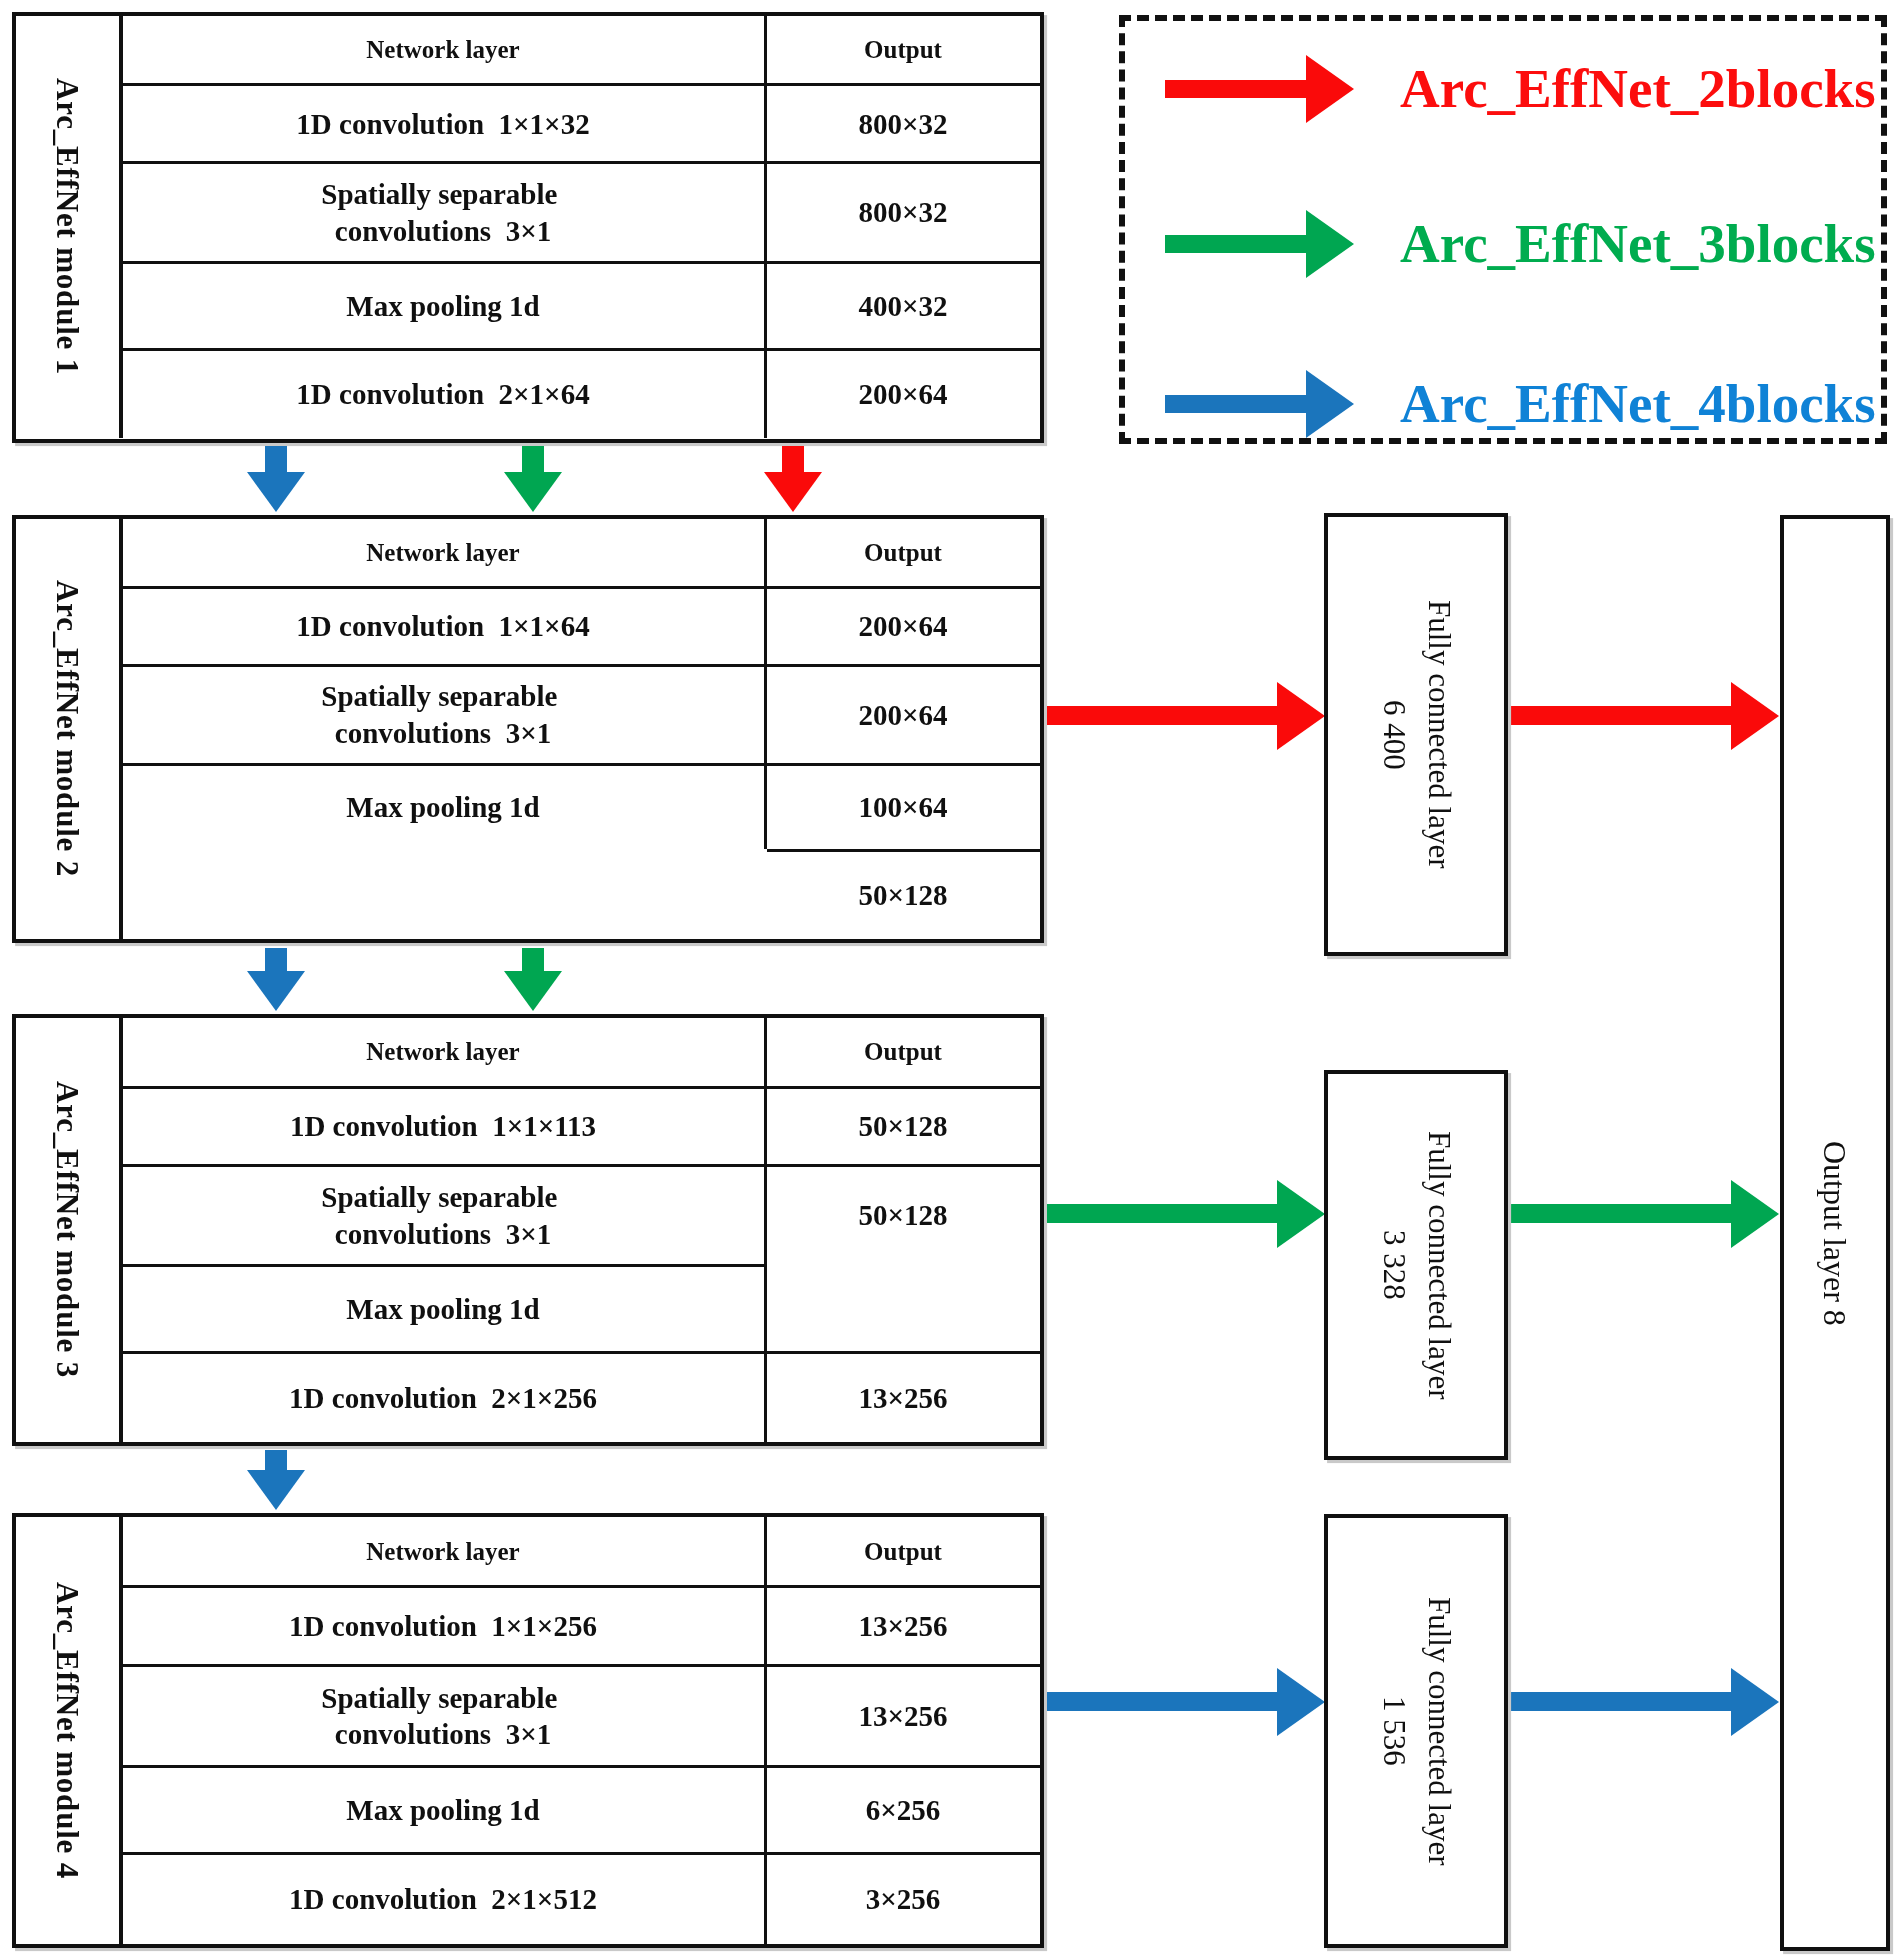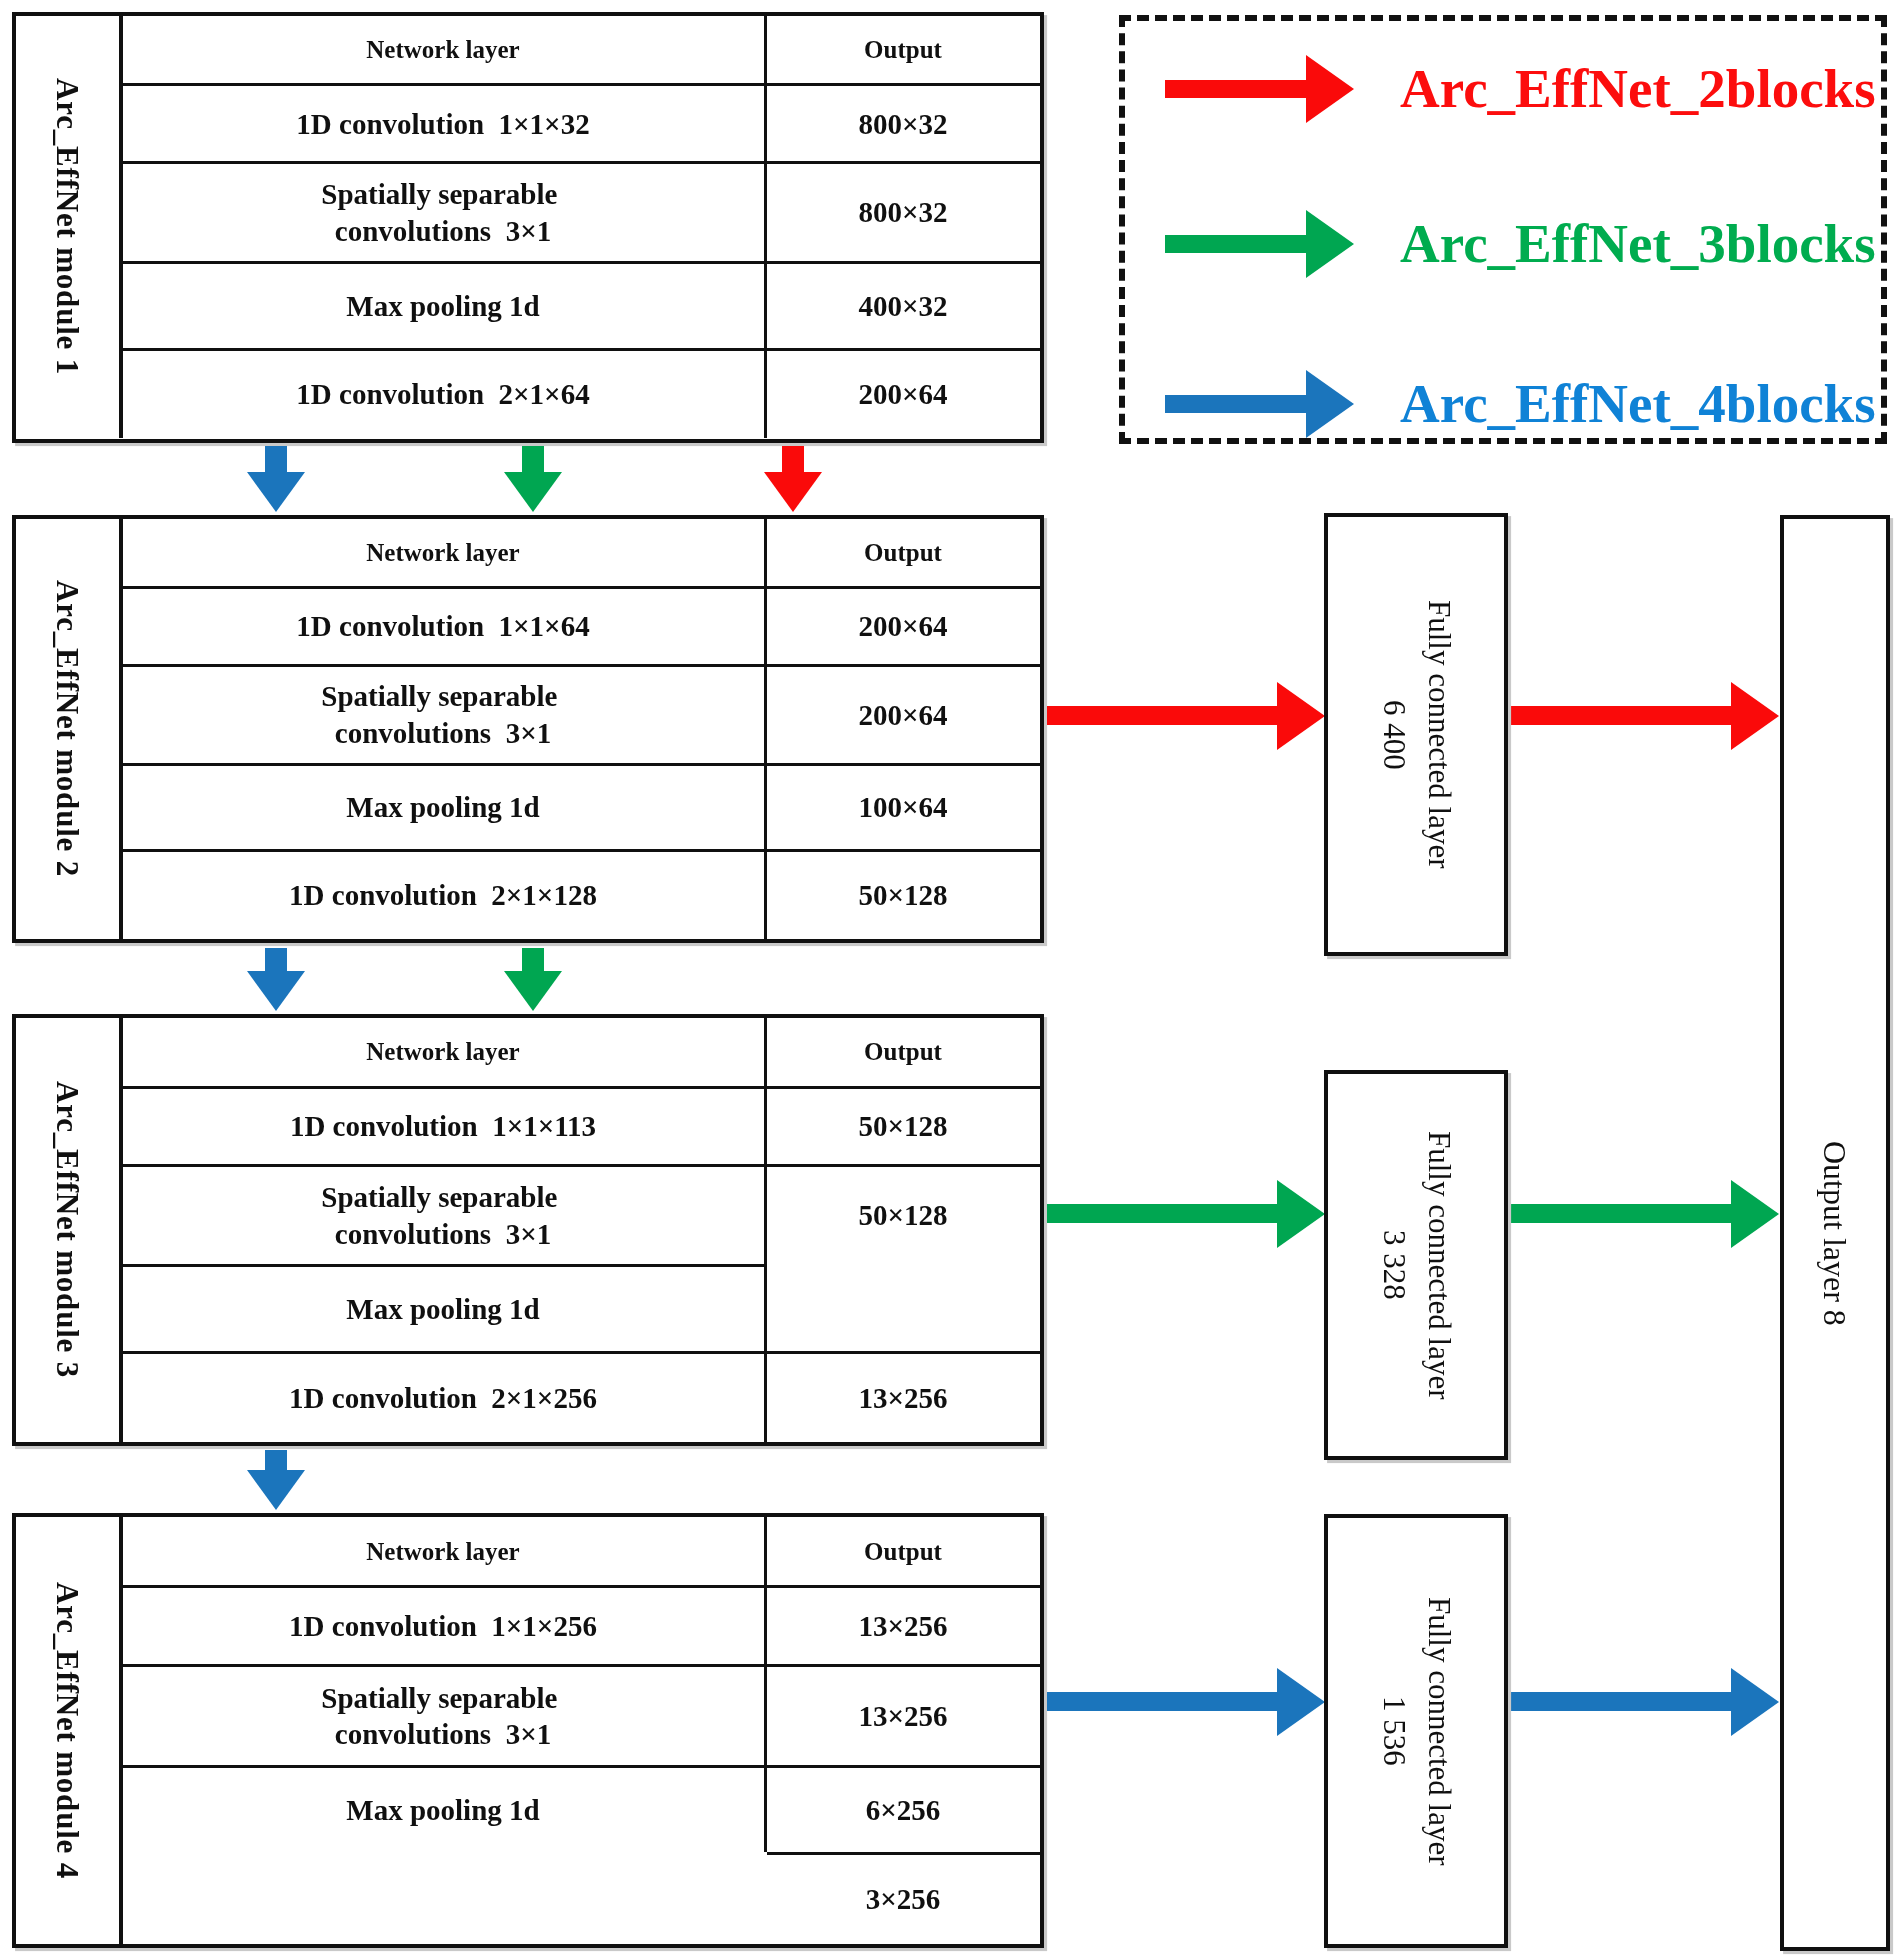--- a/index.html
+++ b/index.html
@@ -171,21 +171,20 @@
     </div>
     <div class="cell head row0 layer" style="grid-column:2;grid-row:1;">Network layer</div>
     <div class="cell head row0" style="grid-column:3;grid-row:1;">Output</div>
     <div class="cell layer" style="grid-column:2;grid-row:2;">1D convolution  1×1×64</div>
     <div class="cell" style="grid-column:3;grid-row:2;">200×64</div>
     <div class="cell layer" style="grid-column:2;grid-row:3;">Spatially separable 
 convolutions  3×1</div>
     <div class="cell" style="grid-column:3;grid-row:3;">200×64</div>
     <div class="cell layer" style="grid-column:2;grid-row:4;">Max pooling 1d</div>
     <div class="cell" style="grid-column:3;grid-row:4;">100×64</div>
-    <div class="cell layer" style="grid-column:2;grid-row:5;">1D convolution  2×1×128</div>
     <div class="cell" style="grid-column:3;grid-row:5;">50×128</div>
   </div>
 
   <div class="module" style="top:1014px;height:432px;">
     <div class="mlabel">
       <span class="vtext">Arc_EffNet module 3</span>
     </div>
     <div class="cell head row0 layer" style="grid-column:2;grid-row:1;">Network layer</div>
     <div class="cell head row0" style="grid-column:3;grid-row:1;">Output</div>
     <div class="cell layer" style="grid-column:2;grid-row:2;">1D convolution  1×1×113</div>
@@ -204,20 +203,21 @@
     </div>
     <div class="cell head row0 layer" style="grid-column:2;grid-row:1;">Network layer</div>
     <div class="cell head row0" style="grid-column:3;grid-row:1;">Output</div>
     <div class="cell layer" style="grid-column:2;grid-row:2;">1D convolution  1×1×256</div>
     <div class="cell" style="grid-column:3;grid-row:2;">13×256</div>
     <div class="cell layer" style="grid-column:2;grid-row:3;">Spatially separable 
 convolutions  3×1</div>
     <div class="cell" style="grid-column:3;grid-row:3;">13×256</div>
     <div class="cell layer" style="grid-column:2;grid-row:4;">Max pooling 1d</div>
     <div class="cell" style="grid-column:3;grid-row:4;">6×256</div>
+    <div class="cell layer" style="grid-column:2;grid-row:5;">1D convolution  2×1×512</div>
     <div class="cell" style="grid-column:3;grid-row:5;">3×256</div>
   </div>
 
   <div class="varrow blue" style="left:247px;top:446px;">
       <div class="vshaft" style="height:26px;"></div>
       <div class="vhead"></div>
     </div>
   <div class="varrow green" style="left:504px;top:446px;">
       <div class="vshaft" style="height:26px;"></div>
       <div class="vhead"></div>

